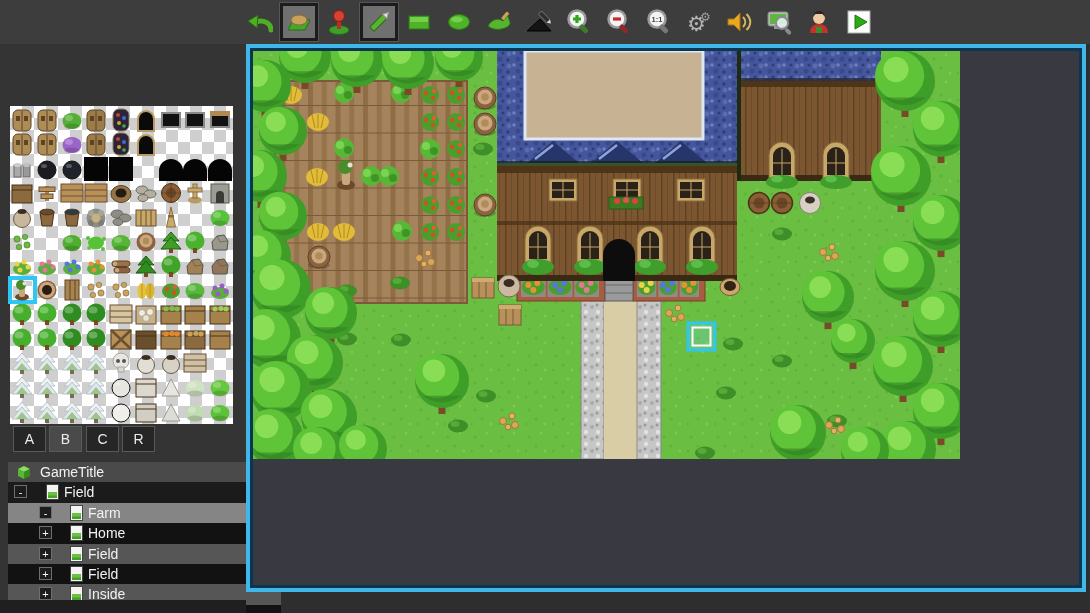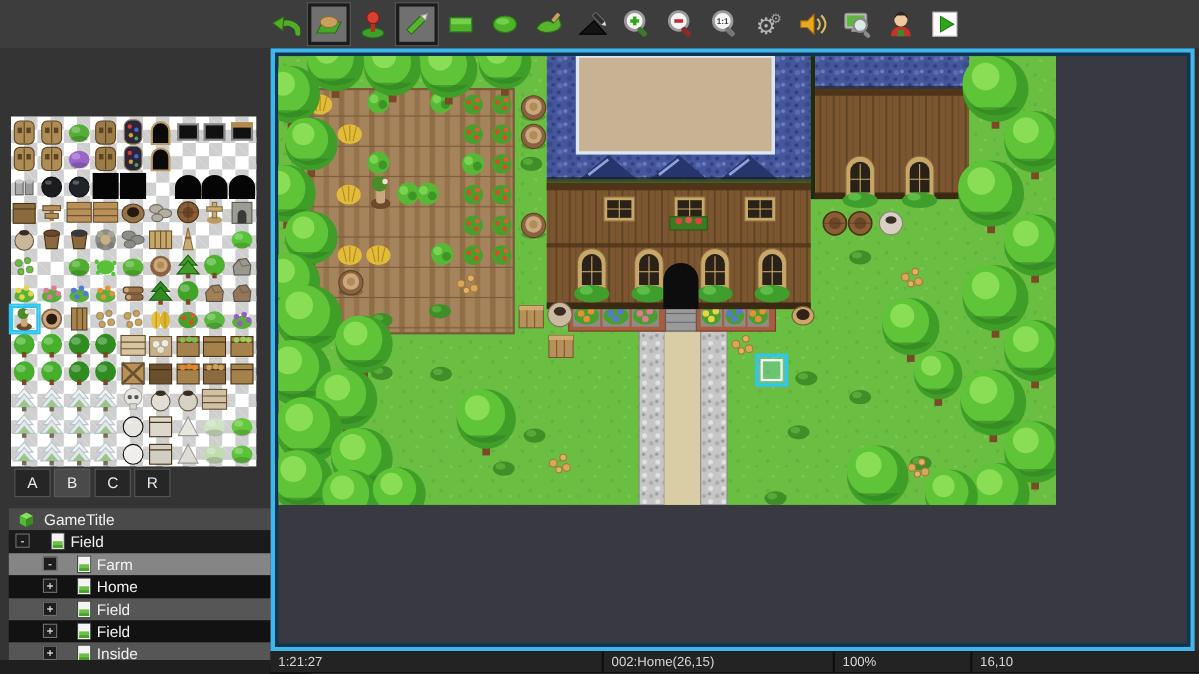--- a/index.html
+++ b/index.html
@@ -1291,20 +1291,14 @@
             <circle cx="604.8" cy="390.88" r="10.08" fill="#8ade55"></circle>
             <path d="M595.2 413.2 Q612 425.2 628.8 413.2" fill="#2f8020" opacity="0.55"></path>
           </g>
           <g>
             <rect x="435" y="272" width="27" height="27" fill="rgba(110,215,250,0.25)" stroke="#2fc6f4" stroke-width="3"></rect>
             <rect x="439.5" y="276.5" width="18" height="18" fill="none" stroke="#ffffff" stroke-width="2"></rect>
           </g>
         </svg>
       </div>
   </div>
-  <div id="statusbar">
-    <div class="seg" style="left:0;width:301px">1:21:27</div>
-    <div class="seg" style="left:303px;width:208px">002:Home(26,15)</div>
-    <div class="seg" style="left:513px;width:123px">100%</div>
-    <div class="seg" style="left:638px;width:206px">16,10</div>
-  </div>
   <div id="bottom-left-strip"></div>
 </div>
 
 </body></html>

